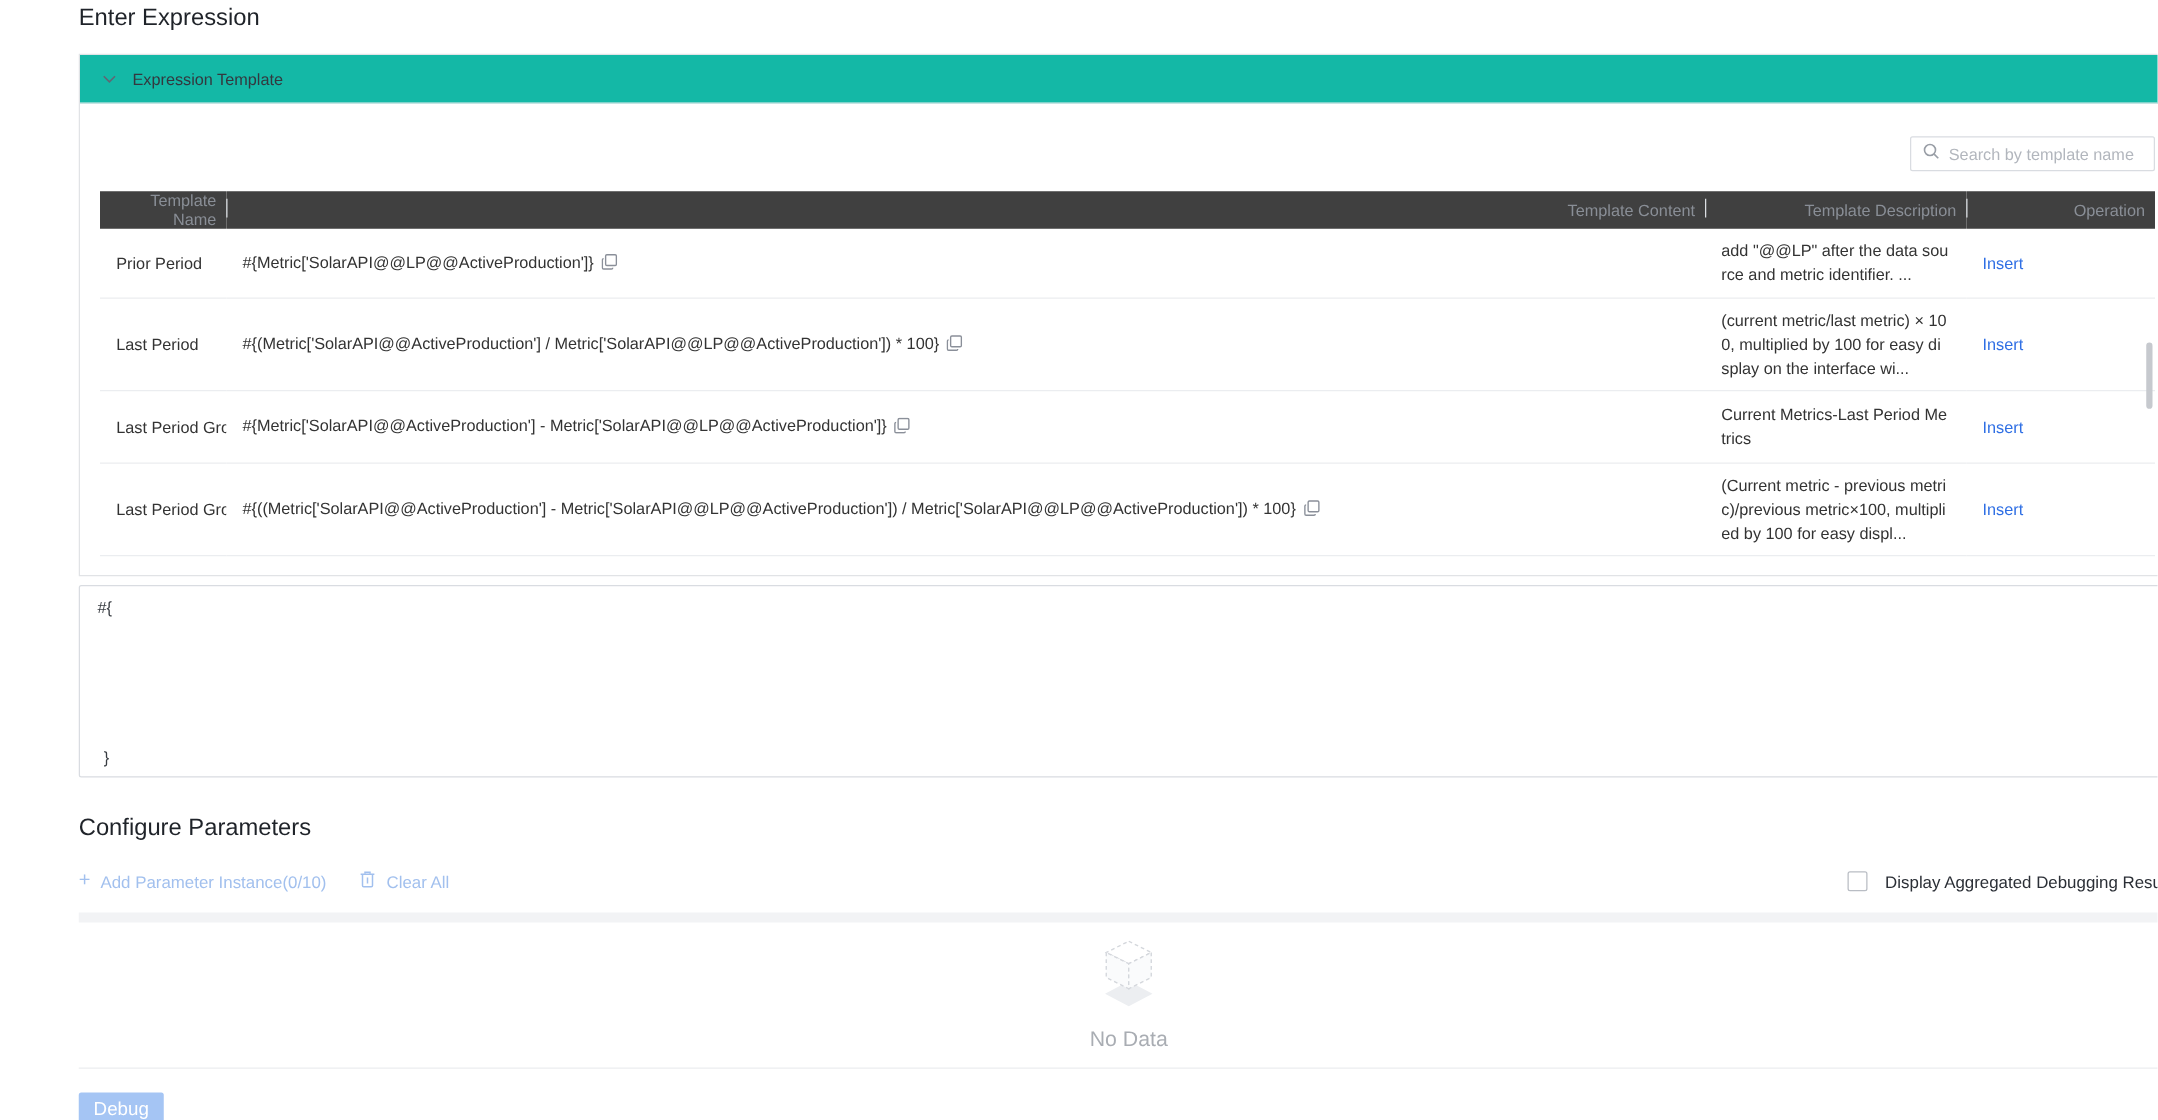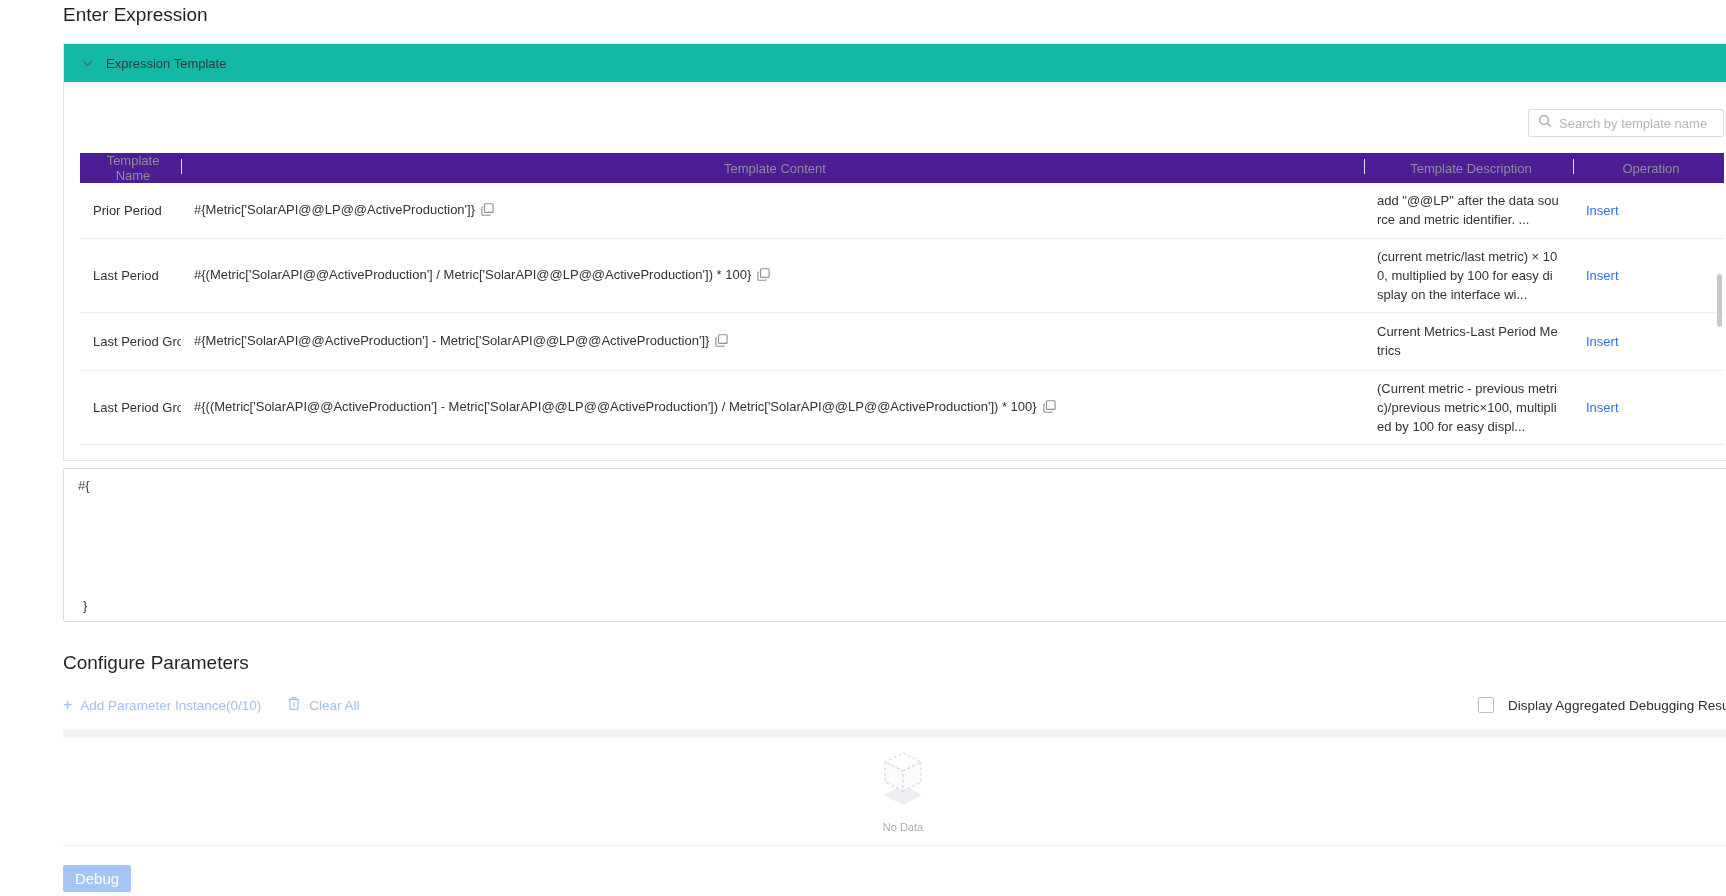--- a/index.html
+++ b/index.html
@@ -19,21 +19,21 @@
   .search-row { display: flex; justify-content: flex-end; height: 28px; margin-bottom: 16px; }
   .search-box { width: 196px; height: 28px; border: 1px solid #d9dce1; border-radius: 2px; display: flex; align-items: center; padding: 0 8px 0 9px; background: #fff; }
   .search-box input { border: none; outline: none; flex: 1; min-width: 0; font-size: 13px; color: #333; margin-left: 7px; font-family: inherit; }
   .search-box input::placeholder { color: #b2b6bd; }
 
   
   table.tpl-table { width: 1644px; border-collapse: collapse; table-layout: fixed; }
   .tpl-table col.c-name { width: 101px; }
   .tpl-table col.c-desc { width: 209px; }
   .tpl-table col.c-op   { width: 151px; }
-  .tpl-table th { height: 27px; background: #4c1d95; font-weight: 400; font-size: 13px; color: #898e96; text-align: center; padding: 0 8px 0 13px; position: relative; }
+  .tpl-table th { height: 27px; background: #404040; font-weight: 400; font-size: 13px; color: #898e96; text-align: right; padding: 0 8px 0 13px; position: relative; }
   .tpl-table th + th:before { content: ""; position: absolute; left: 0; top: 6px; height: 15px; width: 1px; background: #dcdfe3; }
   .tpl-table td { font-size: 13px; color: #333; padding: 8px 10px 8px 13px; vertical-align: middle; border-bottom: 1px solid #ebedf0; background: #fff; }
   .tpl-table td.desc { word-break: break-all; line-height: 19px; padding-right: 14px; }
   .tpl-table tr.row-0 td { height: 55px; }
   .tpl-table tr.row-1 td { height: 74px; }
   .tpl-table tr.row-2 td { height: 58px; }
   .tpl-table tr.row-3 td { height: 70px; }
   .tpl-table td.name-cell, .tpl-table td.content-cell { white-space: nowrap; overflow: hidden; }
   .copy-icon { display: inline-block; vertical-align: -2px; margin-left: 6px; cursor: pointer; }
   .insert-link { color: #2f6fe4; cursor: pointer; text-decoration: none; font-size: 13px; }
@@ -55,21 +55,21 @@
   .param-left { display: flex; align-items: center; gap: 26px; }
   .action-muted { display: inline-flex; align-items: center; gap: 8px; color: #a2c0ee; font-size: 13.5px; cursor: pointer; }
   .action-muted .plus { font-size: 16px; line-height: 14px; }
   .param-right { display: flex; align-items: center; gap: 14px; }
   .checkbox { width: 16px; height: 16px; border: 1px solid #b9bdc4; border-radius: 2px; background: #fff; cursor: pointer; }
   .cb-label { font-size: 13.5px; color: #2b2f36; }
 
   .gray-strip { margin-top: 16px; width: 1680px; height: 8px; background: #f2f3f5; }
 
   .empty-state { width: 1680px; padding-top: 11px; display: flex; flex-direction: column; align-items: center; }
-  .empty-text { margin-top: 10px; font-size: 11px; color: #a9adb3; }
+  .empty-text { margin-top: 10px; font-size: 17px; color: #a9adb3; }
   .bottom-divider { margin-top: 12px; width: 1680px; height: 1px; background: #ebedf0; }
 
   .debug-btn { margin-top: 19px; width: 68px; height: 27px; background: #a5c5f4; color: #fff; border: none; border-radius: 2px; font-size: 15px; font-family: inherit; cursor: not-allowed; }
 </style>
 </head>
 <body>
 
 <div class="page">
 
   <div class="section-title">Enter Expression</div>

